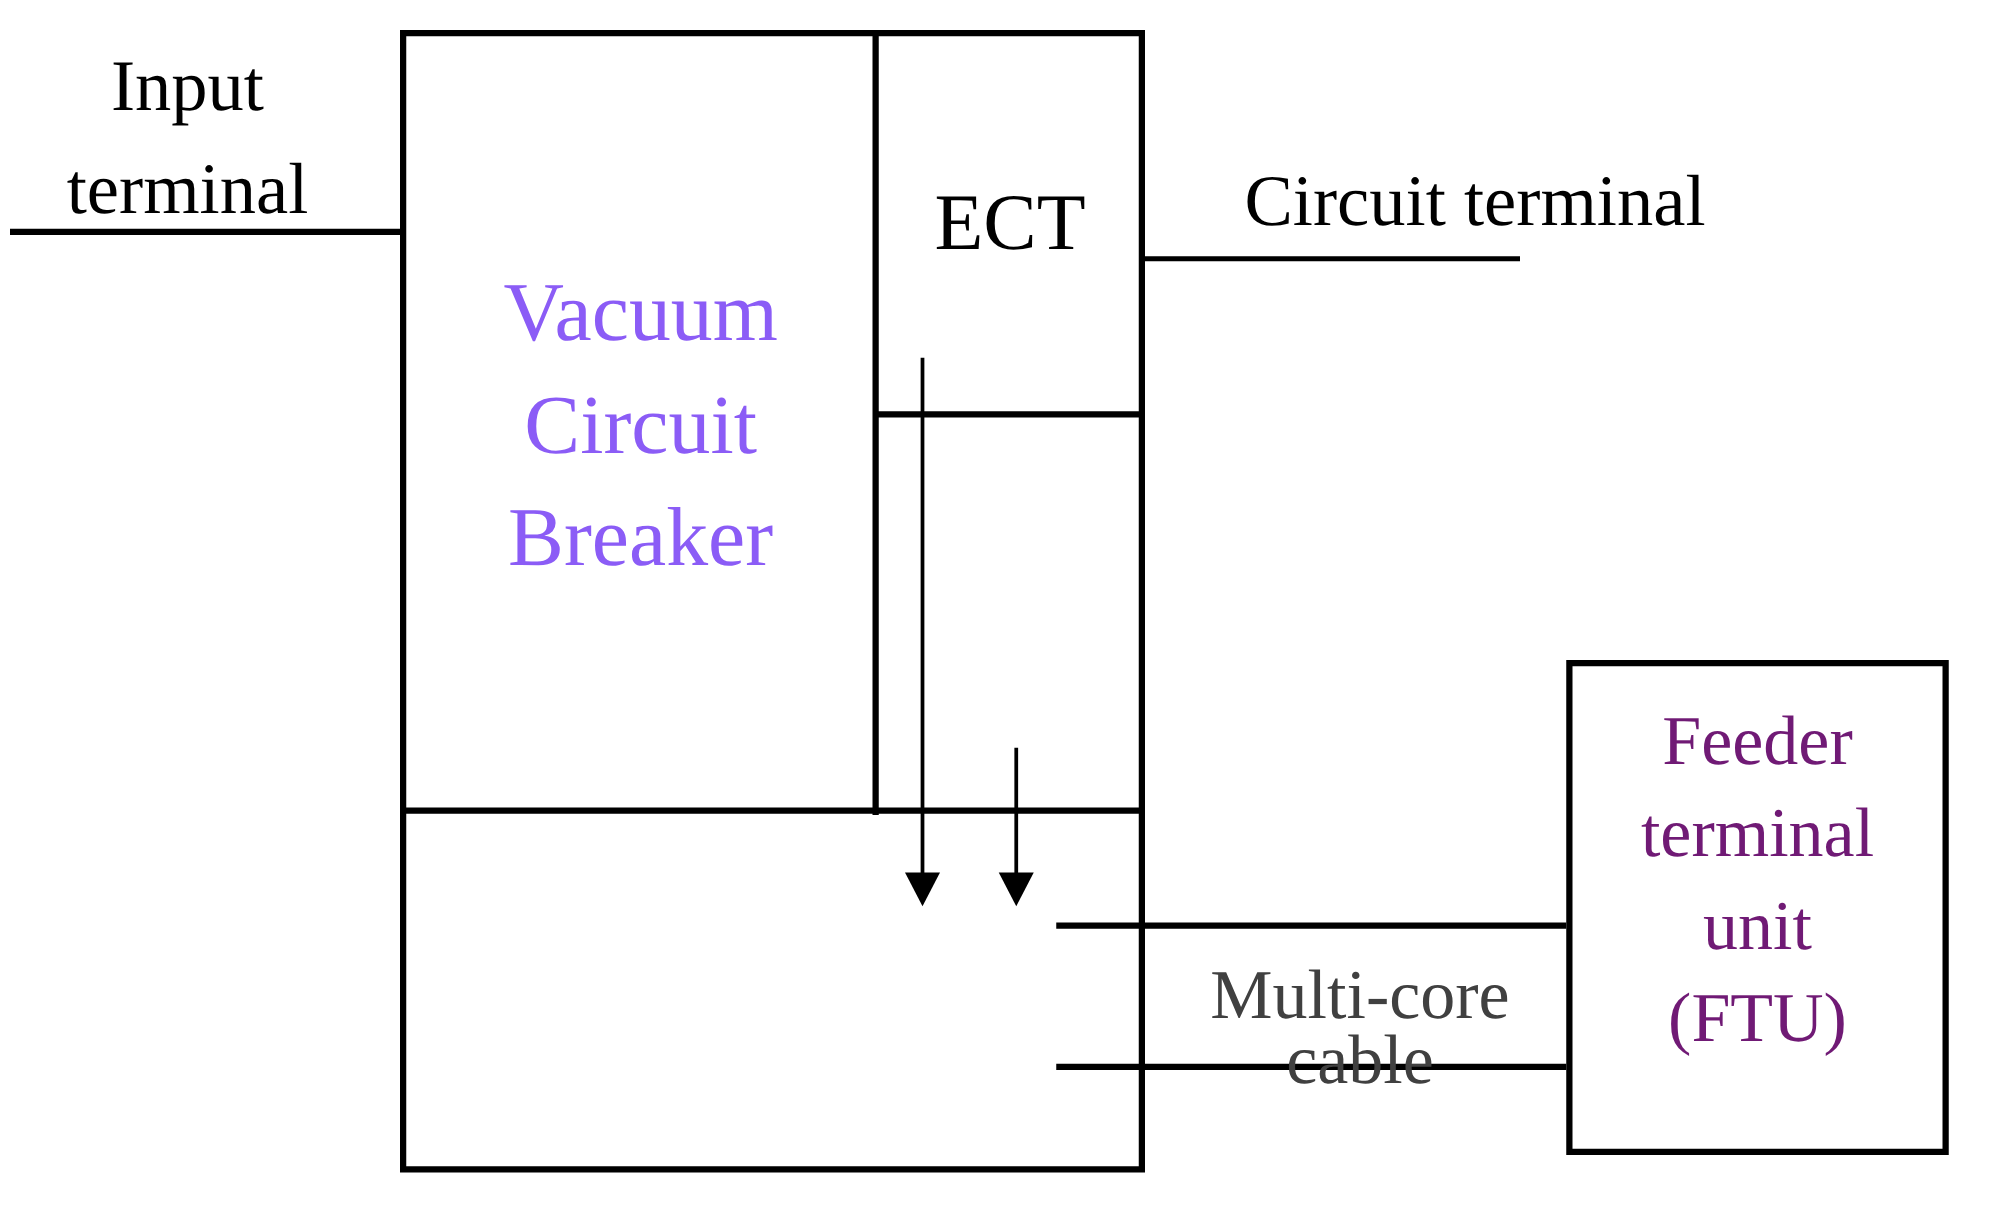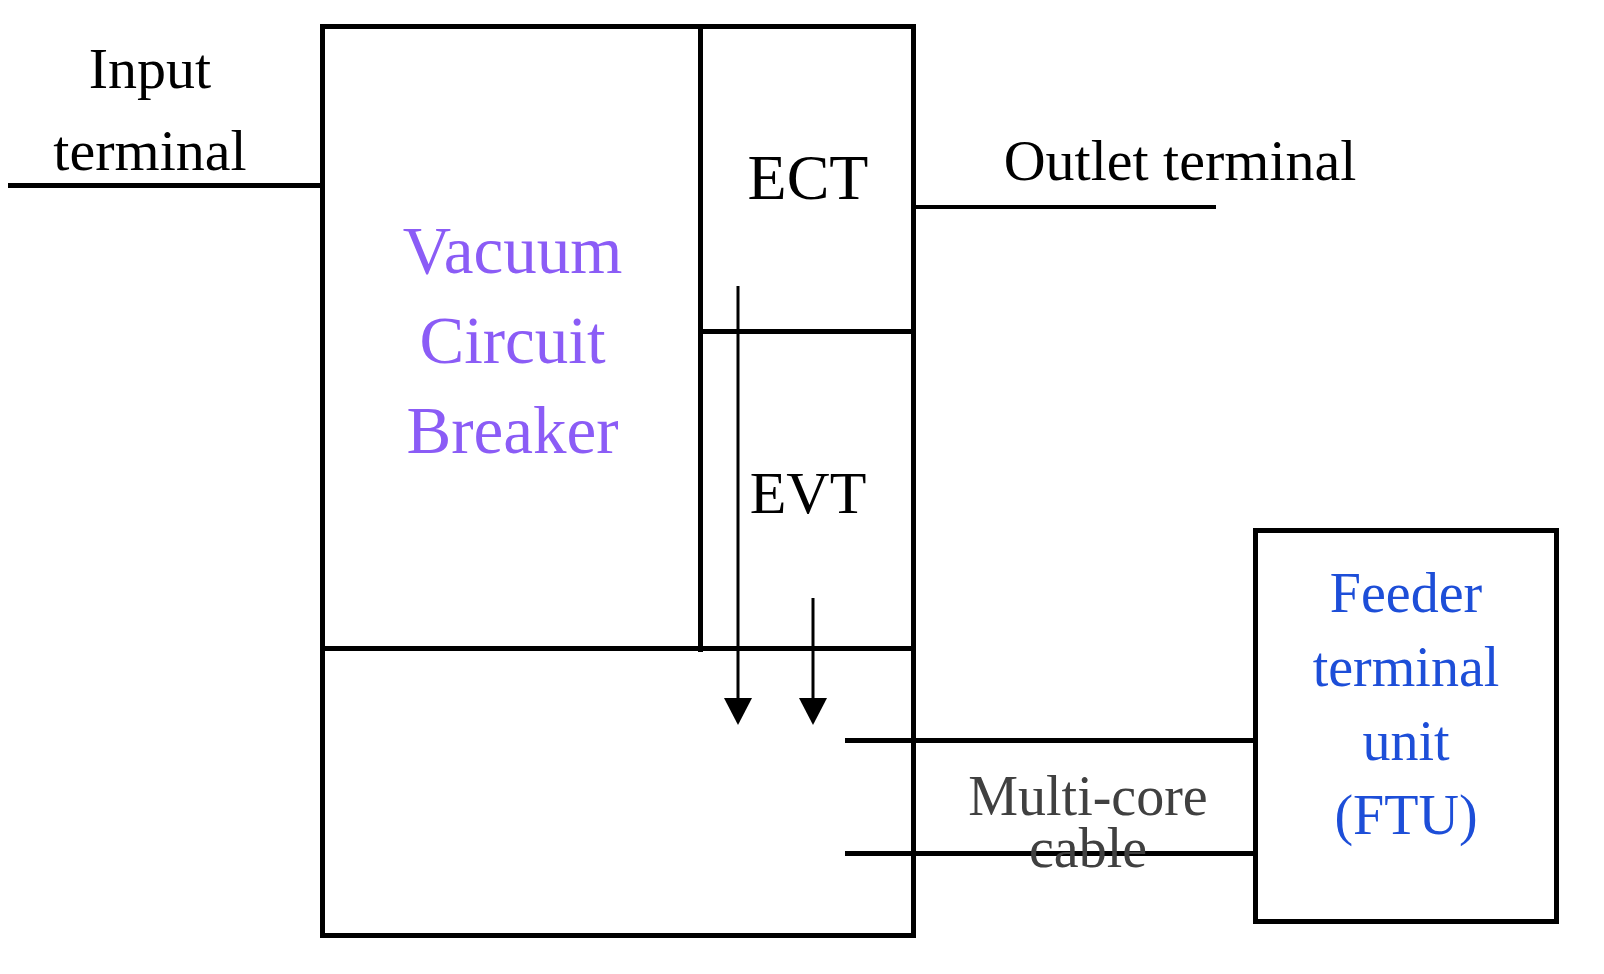--- a/index.html
+++ b/index.html
@@ -51,40 +51,39 @@
   <div class="vline" style="left: 698px; top: 24px; width: 5px; height: 628px; background: rgb(0, 0, 0);"></div>
   <div class="hline" style="left: 700px; top: 329px; width: 216px; height: 5px; background: rgb(0, 0, 0);"></div>
   <div class="hline" style="left: 320px; top: 646px; width: 596px; height: 5px; background: rgb(0, 0, 0);"></div>
 
   <div class="label" style="left: 330px; top: 205px; width: 365px; font-size: 67px; line-height: 90px; color: #8b5cf6;">Vacuum
 Circuit
 Breaker</div>
 
   <div class="label" style="left: 703px; top: 143px; width: 210px; font-size: 64px; line-height: 70px; color: rgb(0, 0, 0);">ECT</div>
 
-  <div class="label" style="left: 703px; top: 458px; width: 210px; font-size: 60px; line-height: 70px; color: rgb(0, 0, 0);">EVT</div>
 
-  <div class="label" style="left: 950px; top: 126px; width: 460px; font-size: 58px; line-height: 70px; color: rgb(0, 0, 0);">Outlet terminal</div>
+  <div class="label" style="left: 950px; top: 126px; width: 460px; font-size: 58px; line-height: 70px; color: rgb(0, 0, 0);">Circuit terminal</div>
   <div class="hline" style="left: 914px; top: 205px; width: 302px; height: 4px; background: rgb(0, 0, 0);"></div>
 
   <svg class="arrow-svg" style="left:722px; top:286px;" width="32" height="440" viewBox="0 0 32 440">
     <line x1="16" y1="0" x2="16" y2="414" stroke="#000000" stroke-width="3"></line>
     <polygon points="2,412 30,412 16,439" fill="#000000"></polygon>
   </svg>
 
   <svg class="arrow-svg" style="left:797px; top:598px;" width="32" height="128" viewBox="0 0 32 128">
     <line x1="16" y1="0" x2="16" y2="102" stroke="#000000" stroke-width="3"></line>
     <polygon points="2,100 30,100 16,127" fill="#000000"></polygon>
   </svg>
 
 
   <div class="hline" style="left: 845px; top: 738px; width: 412px; height: 5px; background: rgb(0, 0, 0);"></div>
   <div class="hline" style="left: 845px; top: 851px; width: 412px; height: 5px; background: rgb(0, 0, 0);"></div>
 
   <div class="label" style="left: 918px; top: 770px; width: 340px; font-size: 56px; line-height: 52px; color: #404040;">Multi-core cable</div>
 
   <div class="box" style="left: 1253px; top: 528px; width: 306px; height: 396px; border-color: rgb(0, 0, 0);"></div>
-  <div class="label" style="left: 1263px; top: 556px; width: 286px; font-size: 56px; line-height: 74px; color: #1d4ed8;">Feeder
+  <div class="label" style="left: 1263px; top: 556px; width: 286px; font-size: 56px; line-height: 74px; color: #701a75;">Feeder
 terminal
 unit
 (FTU)</div>
 
 </div>
 
 </body></html>

